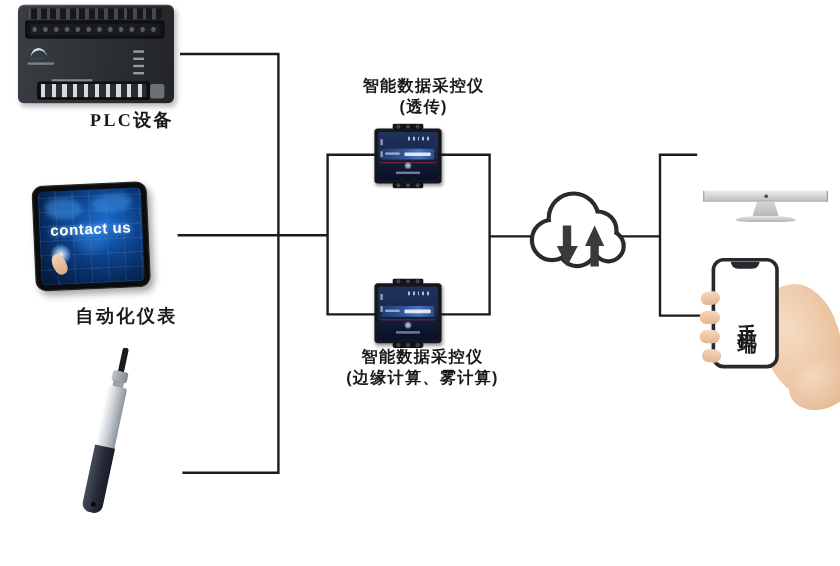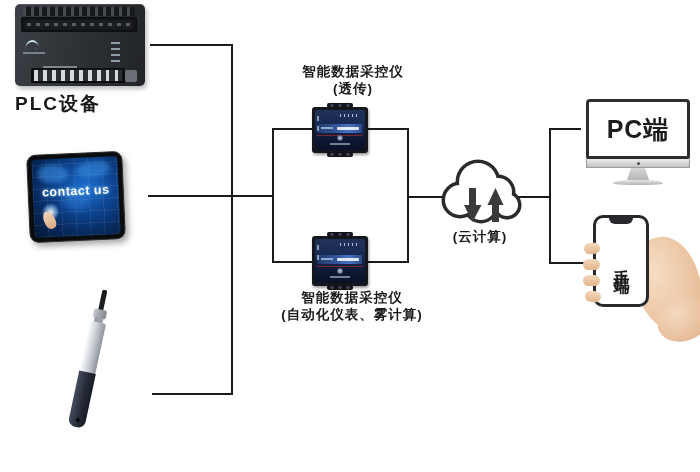--- a/index.html
+++ b/index.html
@@ -4,21 +4,21 @@
 <style>
   html,body{margin:0;padding:0;background:#fff;}
   #canvas{
     position:relative;width:700px;height:472px;background:#ffffff;overflow:hidden;
     font-family:"Liberation Sans","DejaVu Sans",sans-serif;color:#1a1a1a;
   }
   .abs{position:absolute;}
   
   #wires{position:absolute;left:0;top:0;}
   
-  .node-label{position:absolute;font-weight:bold;font-size:19px;letter-spacing:2px;text-align:left;}
+  .node-label{position:absolute;font-weight:bold;font-size:15px;letter-spacing:2px;text-align:right;font-family:Liberation Serif, serif;}
   .small-label{position:absolute;font-weight:bold;font-size:13.5px;line-height:17px;text-align:center;letter-spacing:1px;}
   
   .plc{left:15px;top:4px;width:130px;height:82px;border-radius:5px;
        background:linear-gradient(100deg,#3b3f45 0%,#2c2f33 55%,#222428 100%);
        box-shadow:inset 0 1px 0 rgba(255,255,255,.15),2px 3px 4px rgba(0,0,0,.25);}
   .plc-topstrip{position:absolute;left:8px;top:3px;width:112px;height:9px;border-radius:2px;
        background:repeating-linear-gradient(90deg,#46494e 0 3px,#17181a 3px 8px);}
   .plc-terminals{position:absolute;left:6px;top:13px;width:116px;height:15px;border-radius:2px;background:#141517;
        box-shadow:inset 0 0 3px #000;}
   .plc-terminals .screws{position:absolute;left:4px;top:3px;right:4px;bottom:3px;
@@ -141,20 +141,21 @@
     <div class="hmi-screen">
       <div class="hmi-grid"></div>
       <div class="hmi-map1"></div>
       <div class="hmi-map2"></div>
       <div class="hmi-map3"></div>
       <div class="hmi-text">contact us</div>
       <div class="hmi-glow"></div>
       <div class="hmi-finger"></div>
     </div>
   </div>
+  <div class="node-label" style="left:28px;top:254px;width:120px;">自动化仪表</div>
 
   <div class="abs sensor">
     <div class="probe">
       <div class="p-cable"></div>
       <div class="p-nut"></div>
       <div class="p-collar"></div>
       <div class="p-silver"></div>
       <div class="p-dark">
           <div class="p-hole"></div>
         </div>
@@ -195,21 +196,21 @@
       <div class="gw-redline"></div>
       <div class="gw-sidemark" style="left:2px;top:6px;"></div>
       <div class="gw-sidemark" style="left:2px;top:16px;"></div>
       <div class="gw-logo"></div>
       <div class="gw-logotext"></div>
     </div>
   </div>
 
   <div class="small-label" style="left:262px;top:289px;width:180px;">
     <div>智能数据采控仪</div>
-    <div>(自动化仪表、雾计算)</div>
+    <div>(边缘计算、雾计算)</div>
   </div>
 
   <div class="abs cloud-wrap">
     <svg width="104" height="84" viewBox="0 0 104 84">
       <g stroke="#2b2b2b" stroke-width="7" fill="#ffffff">
         <circle cx="32" cy="50" r="15"></circle>
         <circle cx="50" cy="32" r="19"></circle>
         <circle cx="70" cy="42" r="14"></circle>
         <circle cx="79" cy="55" r="11"></circle>
         <circle cx="53" cy="56" r="14"></circle>
@@ -219,26 +220,22 @@
         <circle cx="50" cy="32" r="19"></circle>
         <circle cx="70" cy="42" r="14"></circle>
         <circle cx="79" cy="55" r="11"></circle>
         <circle cx="53" cy="56" r="14"></circle>
       </g>
       <path fill="#3a3a3a" d="M41 38 h7 v17 h5.5 L44.5 72 L36 55 h5 z"></path>
       <path fill="#3a3a3a" d="M64 72 v-17 h-4.5 L67.5 38 L75.5 55 h-4.5 v17 z"></path>
     </svg>
   </div>
   <div class="small-label" style="left:425px;top:228px;width:110px;">
-    <div>(云计算)</div>
-  </div>
-
-  <div class="abs pc-frame">
-    <span class="pc-text">PC端</span>
-  </div>
+  </div>
+
   <div class="abs pc-chin">
     <div class="pc-cam"></div>
   </div>
   <div class="abs pc-neck"></div>
   <div class="abs pc-base"></div>
 
   <div class="abs hand-palm"></div>
   <div class="abs hand-wrist"></div>
   <div class="abs phone">
     <div class="phone-notch"></div>

